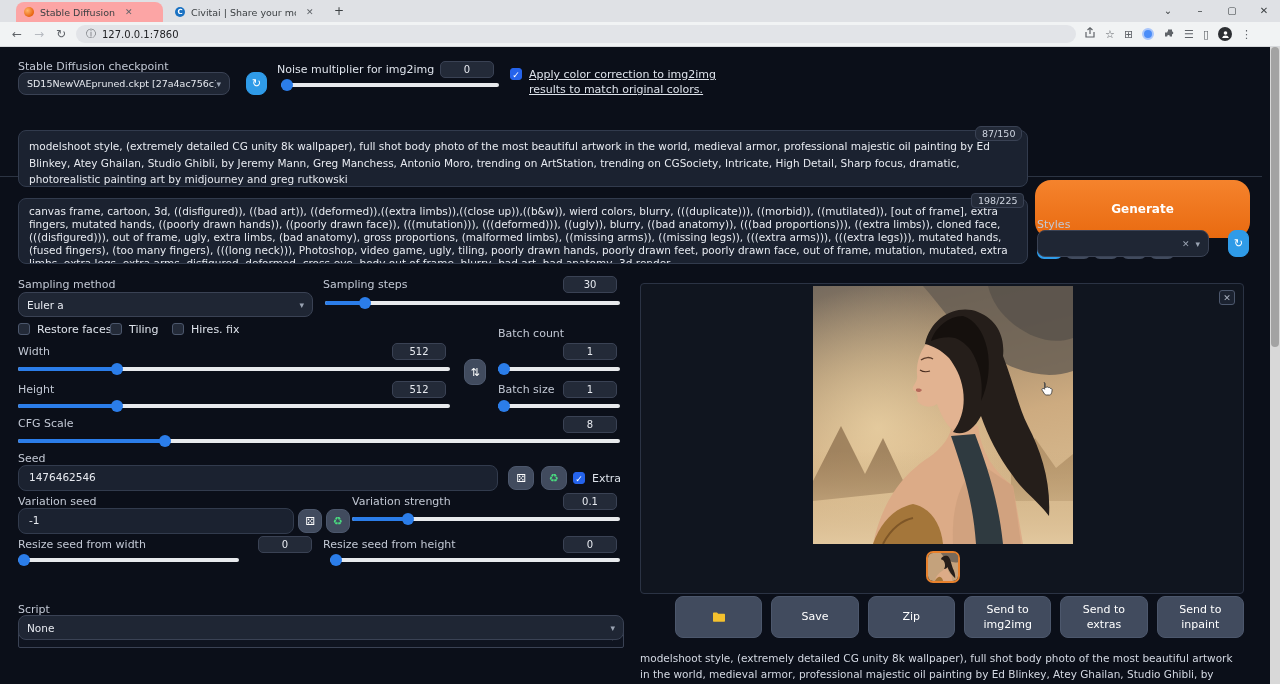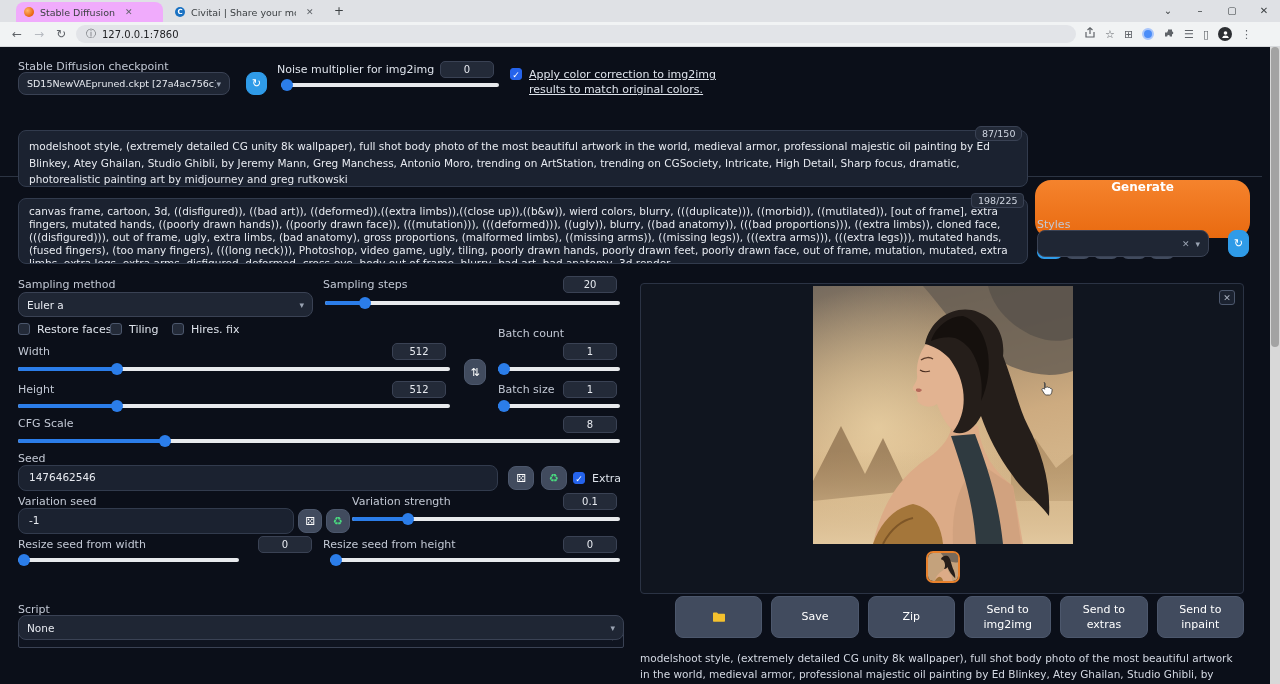--- a/index.html
+++ b/index.html
@@ -3,21 +3,21 @@
 <meta charset="utf-8">
 <style>
   * { margin:0; padding:0; box-sizing:border-box; }
   html,body { background:#000; }
   body { font-family:"DejaVu Sans", sans-serif; }
   #screen { position:relative; width:1280px; height:684px; overflow:hidden; background:#0b0f19; }
 
   
   .tabstrip { position:absolute; top:0; left:0; width:1280px; height:22px; background:#dfe1e5; }
   .btab { position:absolute; top:2px; height:20px; border-radius:8px 8px 0 0; display:flex; align-items:center; gap:6px; padding:0 8px; font-size:9.5px; color:#3c4043; }
-  .btab.active { background:#f0abfc; }
+  .btab.active { background:#fca5a5; }
   .btab .fav { width:10px; height:10px; border-radius:50%; flex:0 0 auto; }
   .fav-sd { background:radial-gradient(circle at 35% 35%, #ffb56b, #e8640f 70%); }
   .fav-civ { background:#1971c2; color:#fff; font-size:7px; font-weight:bold; display:flex; align-items:center; justify-content:center; }
   .btab .ttl { white-space:nowrap; overflow:hidden; max-width:105px; }
   .btab .x { color:#5f6368; font-size:9px; margin-left:4px; cursor:default; }
   .newtab { position:absolute; top:4px; left:331px; width:16px; height:16px; text-align:center; line-height:15px; font-size:12px; color:#3c4043; }
   .winctl { position:absolute; top:0; right:0; height:22px; display:flex; align-items:center; gap:0; }
   .winctl span { width:32px; text-align:center; font-size:10px; color:#3c4043; line-height:22px; }
   .toolbar { position:absolute; top:22px; left:0; width:1280px; height:25px; background:#f1f3f4; border-bottom:1px solid #d7d9dc; display:flex; align-items:center; }
   .navic { width:22px; text-align:center; font-size:12px; color:#5f6368; }
@@ -59,21 +59,21 @@
 
   .textbox { position:absolute; background:#1b2230; border:1px solid #323b4d; border-radius:8px; color:#e7eaf0; overflow:hidden; }
   .counter { position:absolute; background:#232a38; border:1px solid #3a4254; border-radius:4px; color:#cfd5e0; font-size:9.5px; padding:1px 6px; z-index:3; }
 
   
   .tabnav { position:absolute; top:106px; left:0; width:1262px; height:24px; border-bottom:1px solid #2c3443; display:flex; align-items:flex-end; gap:24px; padding-left:22px; }
   .tabnav .t { font-size:11px; color:#8b94a5; padding:4px 8px 6px; white-space:nowrap; }
   .tabnav .t.active { color:#fff; background:#333c4f; border:1px solid #49546a; border-bottom:none; border-radius:7px 7px 0 0; }
 
   
-  .generate { position:absolute; left:1035px; top:133px; width:215px; height:58px; border-radius:16px; background:linear-gradient(#f5832d,#e96a10); color:#fff; font-size:12px; font-weight:bold; display:flex; align-items:flex-start; justify-content:center; }
+  .generate { position:absolute; left:1035px; top:133px; width:215px; height:58px; border-radius:16px; background:linear-gradient(#f5832d,#e96a10); color:#fff; font-size:12px; font-weight:bold; display:flex; align-items:center; justify-content:center; }
   .mini { position:absolute; top:190px; width:26px; height:22px; border-radius:7px; background:#414b5e; display:flex; align-items:center; justify-content:center; }
   .mini.blue { background:#2f9be8; }
   .mini svg { width:12px; height:12px; }
 
   
   .gallery { position:absolute; left:640px; top:283px; width:604px; height:311px; background:#10151f; border:1px solid #2b3344; border-radius:4px; }
   .gimg { position:absolute; left:172px; top:2px; width:260px; height:258px; }
   .gimg svg { width:100%; height:100%; display:block; }
   .gclose { position:absolute; top:6px; right:8px; width:16px; height:15px; border:1px solid #4c576c; border-radius:3px; color:#aab2c0; font-size:9px; text-align:center; line-height:14px; background:#1b2230; }
   .gthumb { position:absolute; left:285px; top:267px; width:34px; height:32px; border:2px solid #e8812c; border-radius:7px; overflow:hidden; background:#000; }
@@ -235,21 +235,21 @@
     </div>
     <div class="sqbtn blue" style="left:1228px; top:183px; width:21px; height:27px;">↻</div>
 
     <div class="lbl dim" style="left:18px; top:231px;">Sampling method</div>
     <div class="dropdown" style="left:18px; top:245px; width:295px; height:25px;">
       <span>Euler a</span>
       <span class="caret">▾</span>
     </div>
     <div class="lbl dim" style="left:323px; top:231px;">Sampling steps</div>
     <div class="numbox" style="left:563px; top:229px;">
-        <span>20</span>
+        <span>30</span>
       </div>
     <div class="slider" style="left:325px; top:250px; width:295px;">
       <span class="track"></span>
         <span class="fill" style="width:13.5%;"></span>
         <span class="knob" style="left:calc(13.5% - 6px);"></span>
     </div>
 
     <div class="cbrow" style="left:18px; top:276px;">
       <span class="checkbox"></span>
       <span class="lbl" style="position:static;">Restore faces</span>

